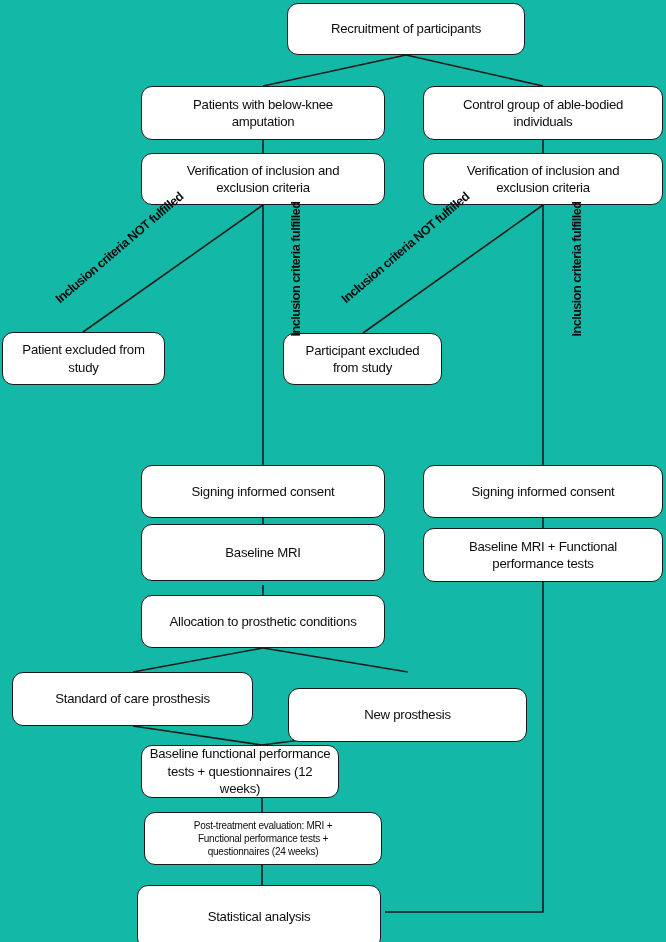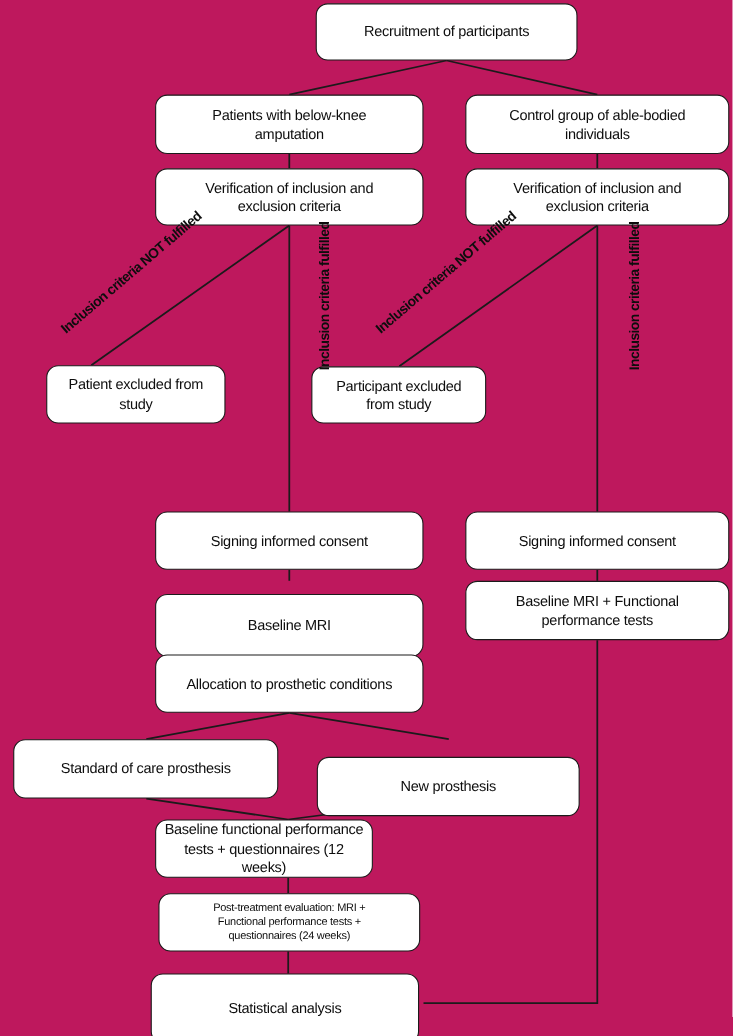--- a/index.html
+++ b/index.html
@@ -8,21 +8,21 @@
     background: #ffffff;
   }
   body {
     font-family: "Liberation Sans", sans-serif;
     -webkit-font-smoothing: antialiased;
   }
   #canvas {
     position: relative;
     width: 666px;
     height: 942px;
-    background: #be185d;
+    background: #14b8a6;
     overflow: hidden;
   }
   svg.wires {
     position: absolute;
     left: 0;
     top: 0;
     width: 666px;
     height: 942px;
     pointer-events: none;
   }
@@ -136,39 +136,39 @@
   <div class="node" style="left:141px; top:153px; width:244px; height:52px;">
     <span class="txt">Verification of inclusion and
 exclusion criteria</span>
   </div>
 
   <div class="node" style="left:423px; top:153px; width:240px; height:52px;">
     <span class="txt">Verification of inclusion and
 exclusion criteria</span>
   </div>
 
-  <div class="node" style="left:2px; top:332px; width:163px; height:53px;margin-left:40px;">
+  <div class="node" style="left:2px; top:332px; width:163px; height:53px;">
     <span class="txt">Patient excluded from
 study</span>
   </div>
 
   <div class="node" style="left:283px; top:333px; width:159px; height:52px;">
     <span class="txt">Participant excluded
 from study</span>
   </div>
 
   <div class="node" style="left:141px; top:465px; width:244px; height:53px;">
     <span class="txt">Signing informed consent</span>
   </div>
 
   <div class="node" style="left:423px; top:465px; width:240px; height:53px;">
     <span class="txt">Signing informed consent</span>
   </div>
 
-  <div class="node" style="left:141px; top:540px; width:244px; height:57px;">
+  <div class="node" style="left:141px; top:524px; width:244px; height:57px;">
     <span class="txt">Baseline MRI</span>
   </div>
 
   <div class="node" style="left:423px; top:528px; width:240px; height:54px;">
     <span class="txt">Baseline MRI + Functional
 performance tests</span>
   </div>
 
   <div class="node" style="left:141px; top:595px; width:244px; height:53px;">
     <span class="txt">Allocation to prosthetic conditions</span>

